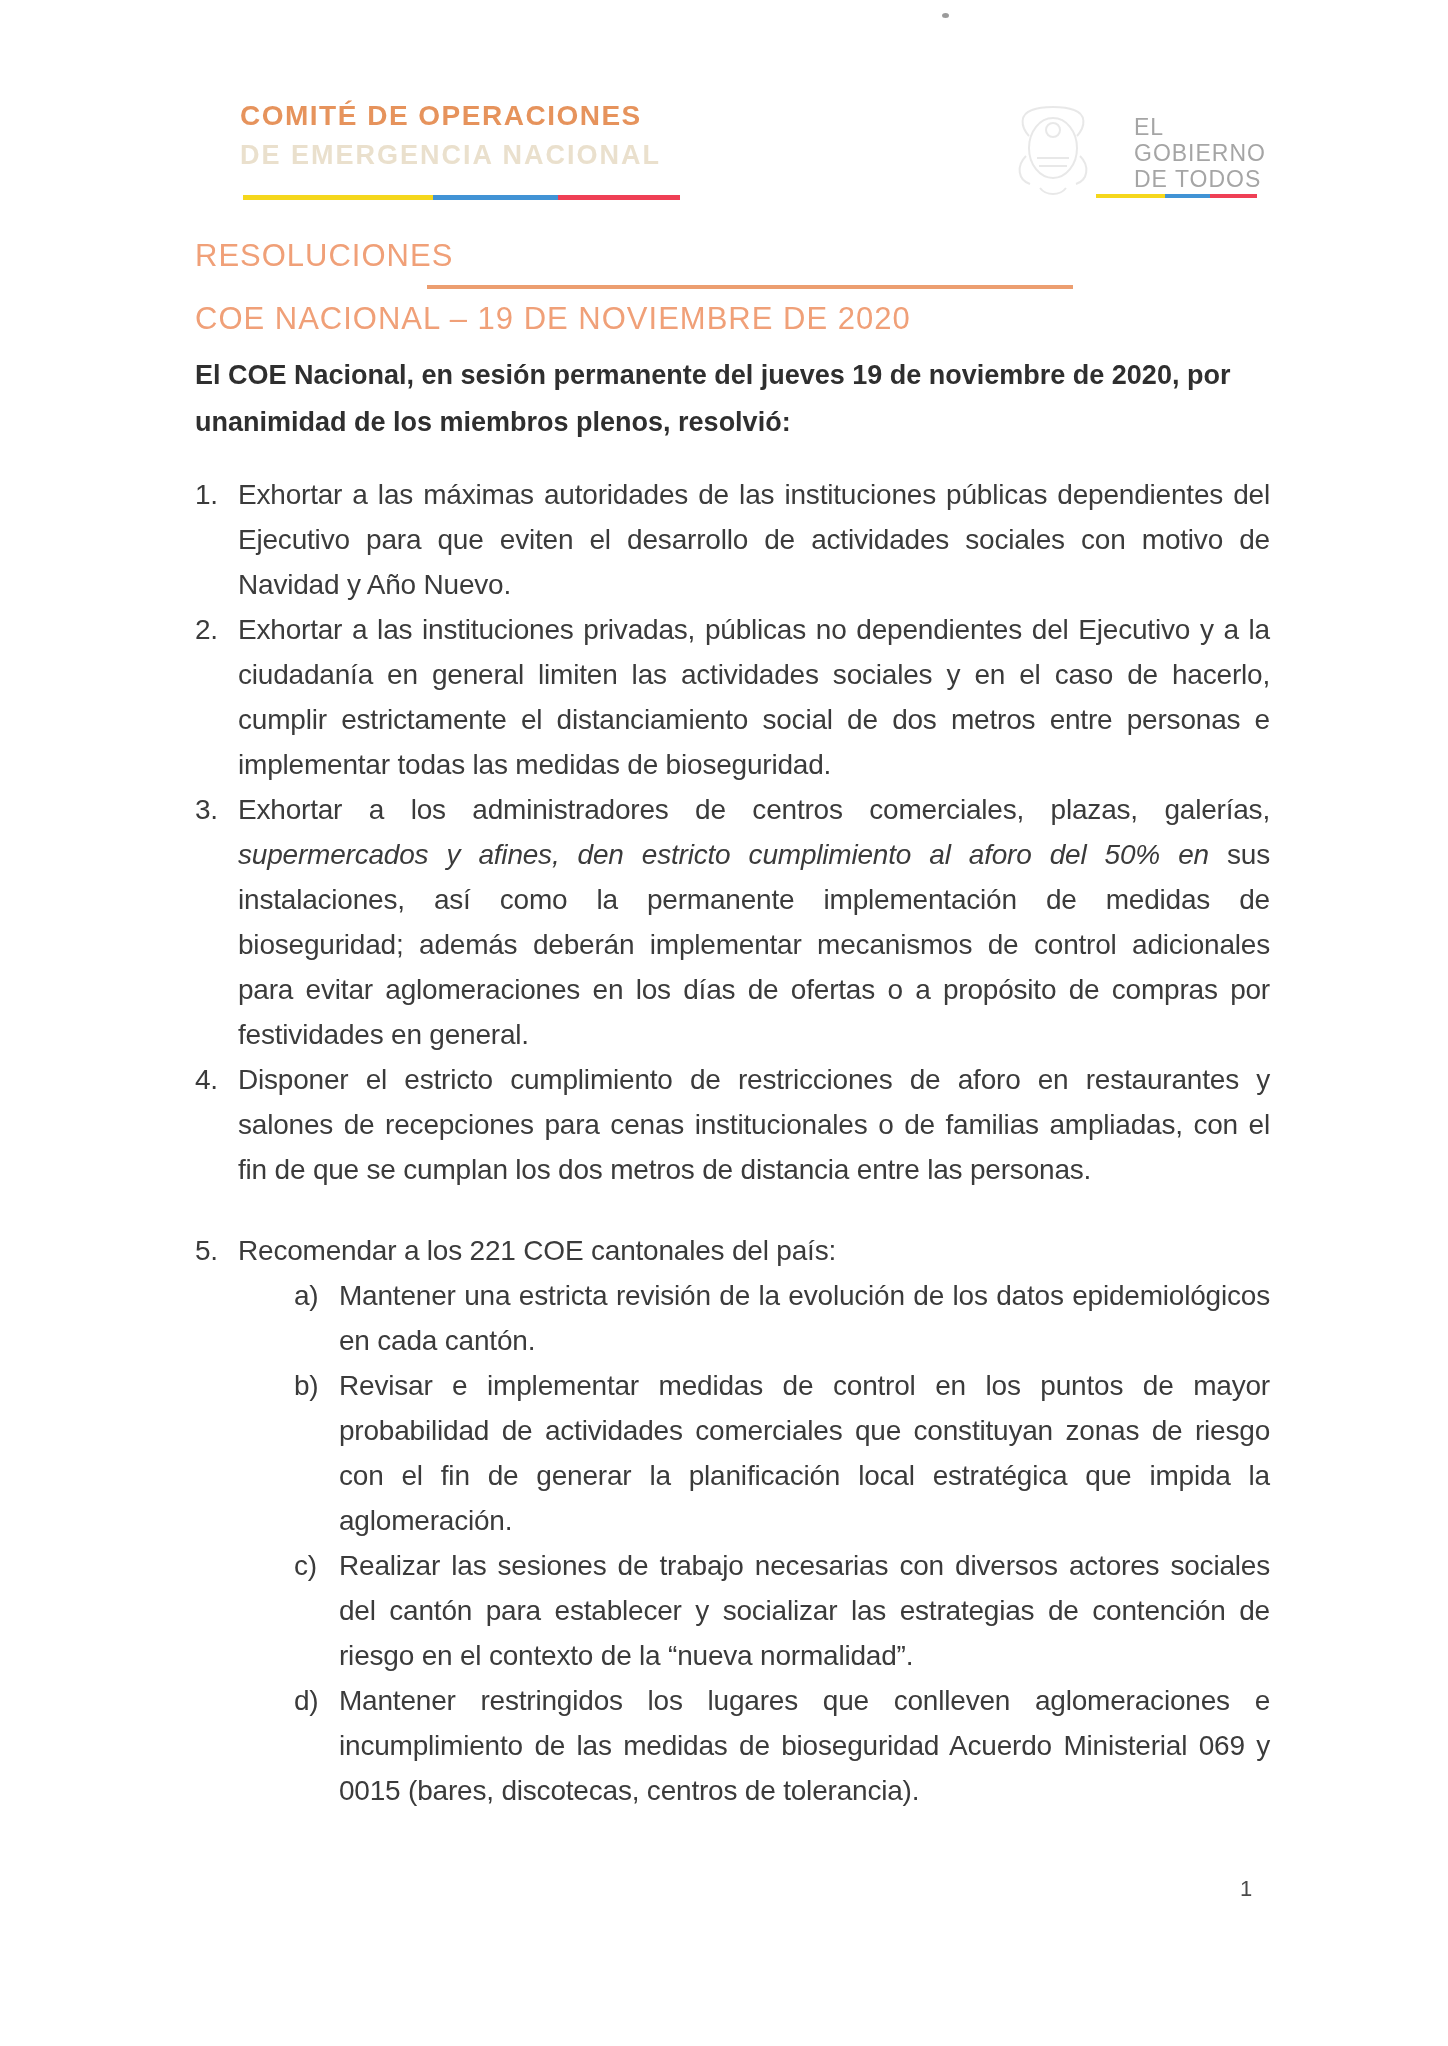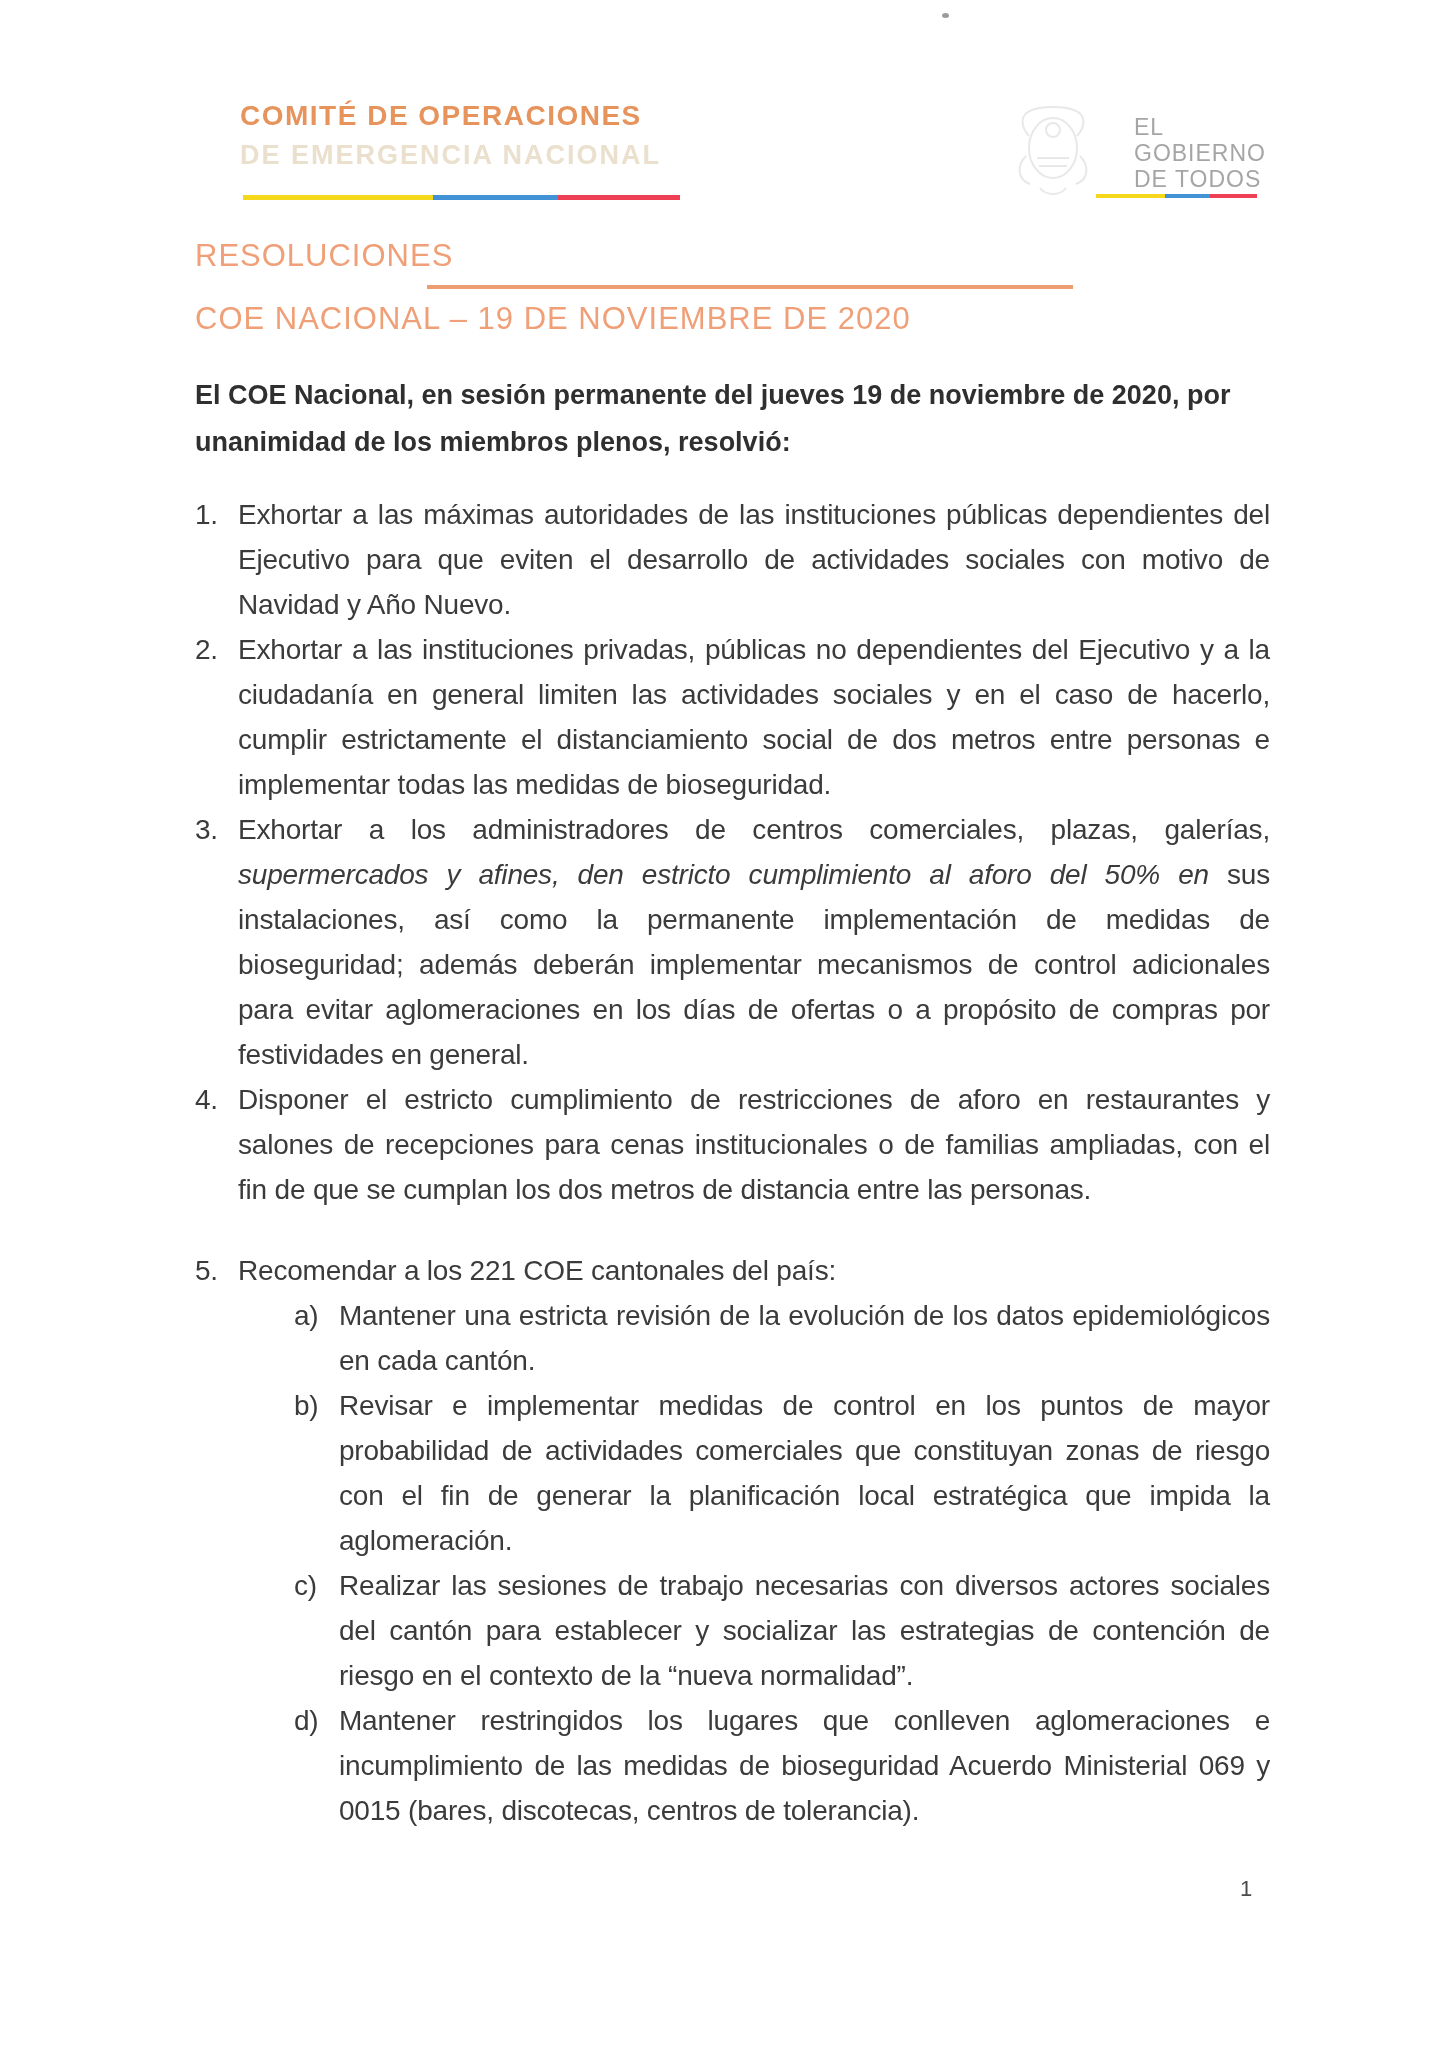--- a/index.html
+++ b/index.html
@@ -89,21 +89,20 @@
     font-size: 31px;
     letter-spacing: 1px;
     color: #f0a078;
   }
 
   
   .content {
     position: absolute;
     left: 195px; top: 352px;
     width: 1075px;
-    margin-top: 20px;
   }
   .intro {
     font-size: 27px;
     font-weight: bold;
     line-height: 47px;
     color: #2f2f2f;
     margin-bottom: 26px;
   }
   .res-list { }
   .res-item {

